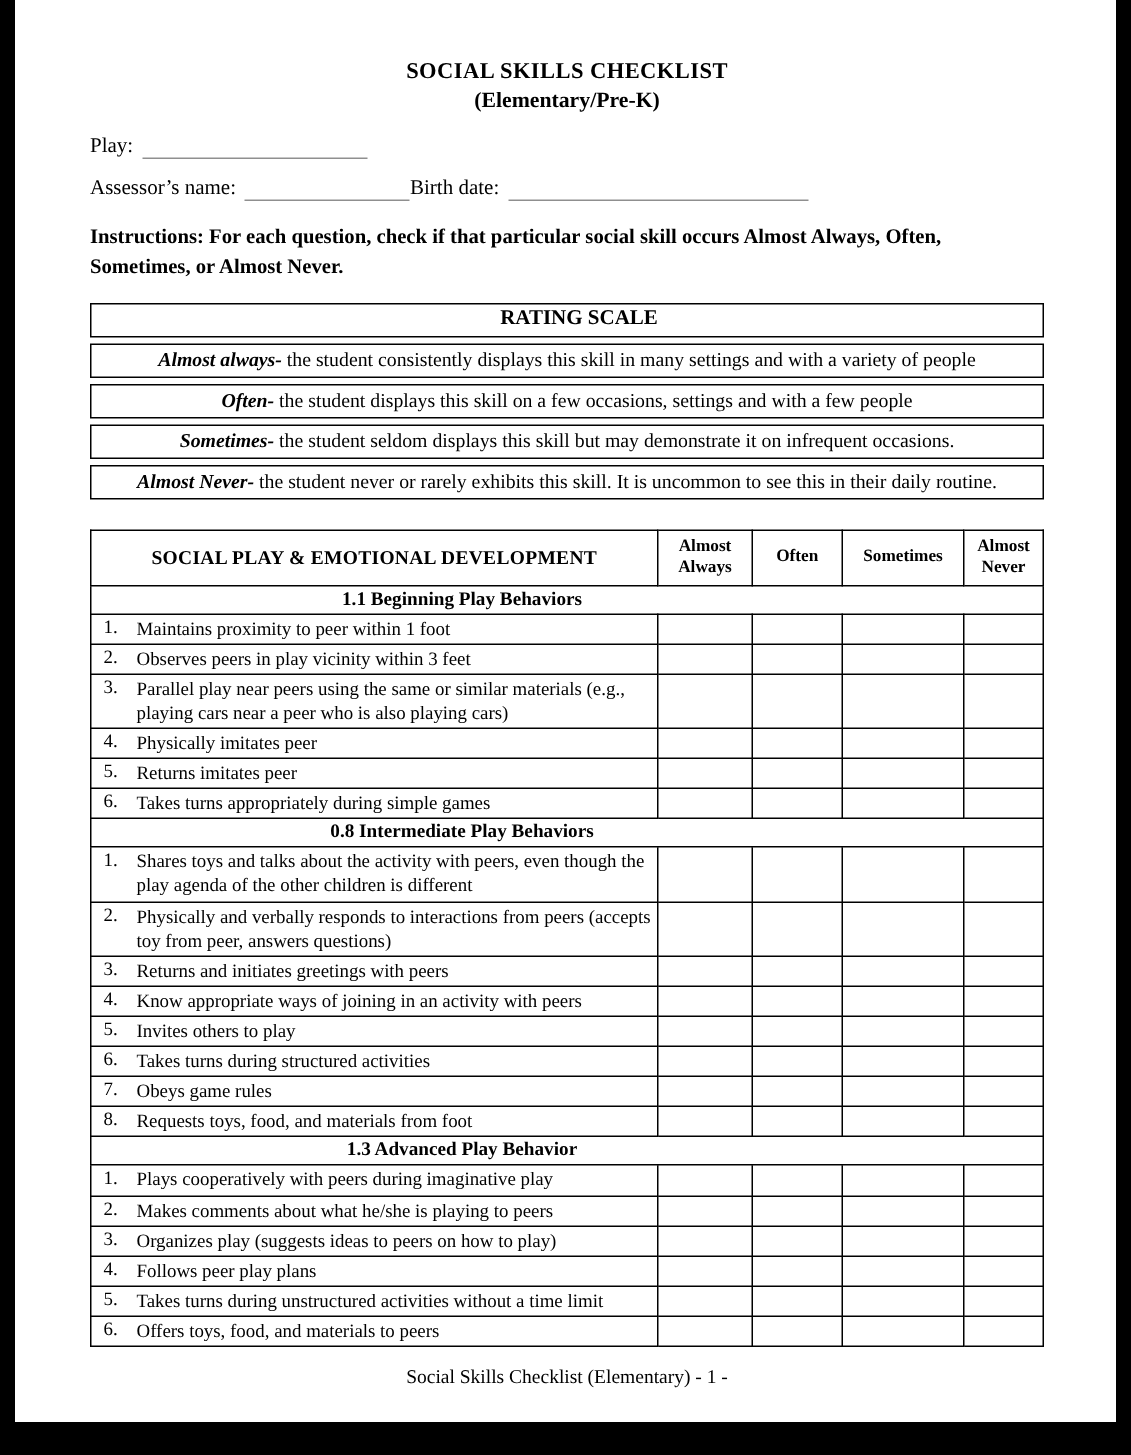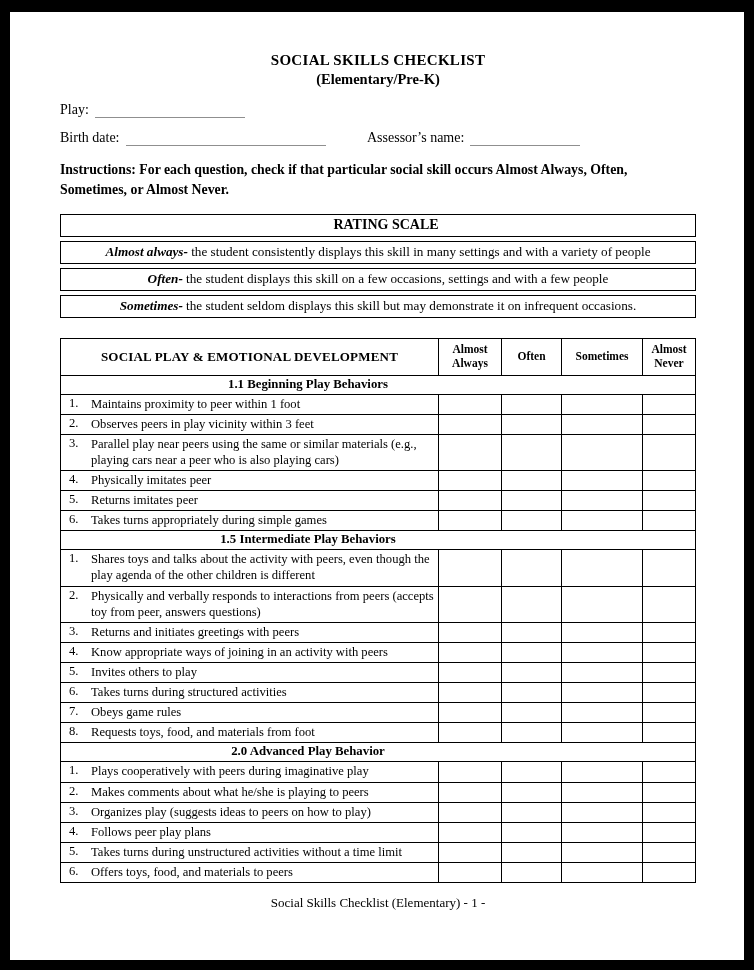--- a/index.html
+++ b/index.html
@@ -5,21 +5,21 @@
   * { margin:0; padding:0; box-sizing:border-box; }
   html, body { width:754px; height:970px; }
   body {
     background:#000;
     position:relative;
     overflow:hidden;
     font-family:"Liberation Serif","DejaVu Serif",serif;
     color:#000;
   }
   .page {
-    position:absolute; left:10px; top:12px;
+    position:absolute; left:10px; top:0;
     width:734px; height:948px;
     background:#fff;
     padding:40px 48px 16px 50px;
   }
   .title-block { text-align:center; margin-bottom:14px; }
   .title { font-size:15px; font-weight:bold; letter-spacing:.3px; }
   .subtitle { font-size:14.5px; font-weight:bold; margin-top:2px; }
 
   .field-row { display:flex; font-size:14px; margin-bottom:12px; }
   .fgroup { display:flex; align-items:flex-end; }
@@ -59,38 +59,39 @@
   </div>
 
   <div class="field-row">
     <div class="fgroup">
       <span class="flabel">Play:</span>
       <span class="fill-line line-date"></span>
     </div>
   </div>
 
   <div class="field-row">
+    <div class="fgroup">
+      <span class="flabel">Assessor’s name:</span>
+      <span class="fill-line line-assessor"></span>
+    </div>
     <div class="fgroup left">
       <span class="flabel">Birth date:</span>
       <span class="fill-line line-birth"></span>
-    </div>
-    <div class="fgroup">
-      <span class="flabel">Assessor’s name:</span>
-      <span class="fill-line line-assessor"></span>
     </div>
   </div>
 
   <div class="instructions">Instructions: For each question, check if that particular social skill occurs Almost Always, Often, Sometimes, or Almost Never.</div>
 
   <div class="rating-scale">
     <div class="rating-title">RATING SCALE</div>
     <div>
         <div class="rs-row"><span class="rs-term">Almost always-</span><span> the student consistently displays this skill in many settings and with a variety of people</span></div>
         <div class="rs-row"><span class="rs-term">Often-</span><span> the student displays this skill on a few occasions, settings and with a few people</span></div>
         <div class="rs-row"><span class="rs-term">Sometimes-</span><span> the student seldom displays this skill but may demonstrate it on infrequent occasions.</span></div>
+        <div class="rs-row"><span class="rs-term">Almost Never-</span><span> the student never or rarely exhibits this skill. It is uncommon to see this in their daily routine.</span></div>
       </div>
   </div>
 
   <table class="checklist">
     <colgroup>
       <col style="width:378px">
       <col style="width:63px">
       <col style="width:60px">
       <col style="width:81px">
       <col style="width:53px">
@@ -174,21 +175,21 @@
               <span class="item-num">6.</span>
               <span class="item-text">Takes turns appropriately during simple games</span>
             </div>
           </td>
           <td class="check-cell"></td>
           <td class="check-cell"></td>
           <td class="check-cell"></td>
           <td class="check-cell"></td>
         </tr>
         <tr>
-          <td colspan="5" class="section-cell">1.5 Intermediate Play Behaviors</td>
+          <td colspan="5" class="section-cell">0.8 Intermediate Play Behaviors</td>
         </tr>
         <tr>
           <td class="item-desc">
             <div class="item-flex">
               <span class="item-num">1.</span>
               <span class="item-text">Shares toys and talks about the activity with peers, even though the play agenda of the other children is different</span>
             </div>
           </td>
           <td class="check-cell"></td>
           <td class="check-cell"></td>
@@ -273,21 +274,21 @@
               <span class="item-num">8.</span>
               <span class="item-text">Requests toys, food, and materials from foot</span>
             </div>
           </td>
           <td class="check-cell"></td>
           <td class="check-cell"></td>
           <td class="check-cell"></td>
           <td class="check-cell"></td>
         </tr>
         <tr>
-          <td colspan="5" class="section-cell">2.0 Advanced Play Behavior</td>
+          <td colspan="5" class="section-cell">1.3 Advanced Play Behavior</td>
         </tr>
         <tr>
           <td class="item-desc">
             <div class="item-flex">
               <span class="item-num">1.</span>
               <span class="item-text">Plays cooperatively with peers during imaginative play</span>
             </div>
           </td>
           <td class="check-cell"></td>
           <td class="check-cell"></td>

